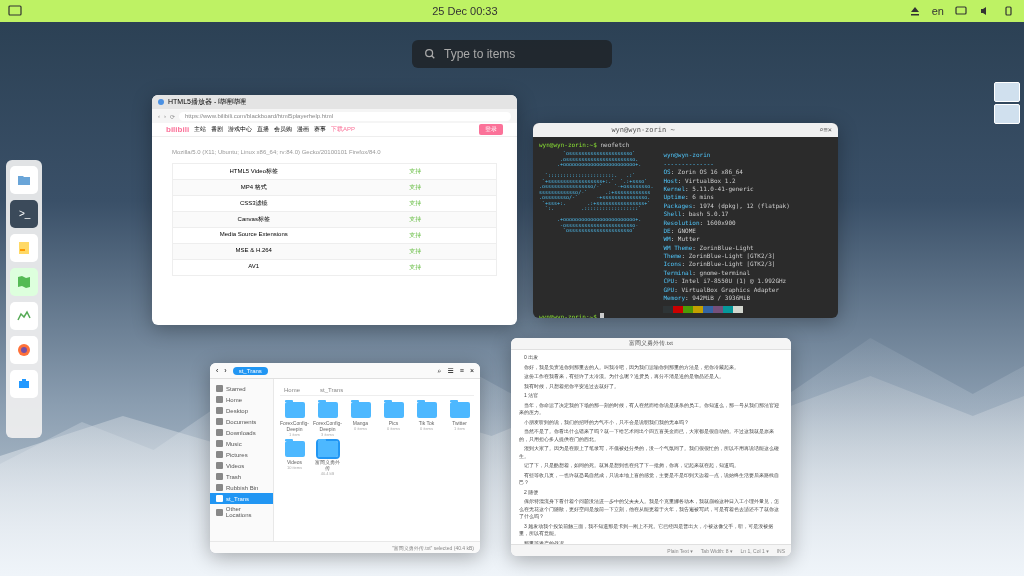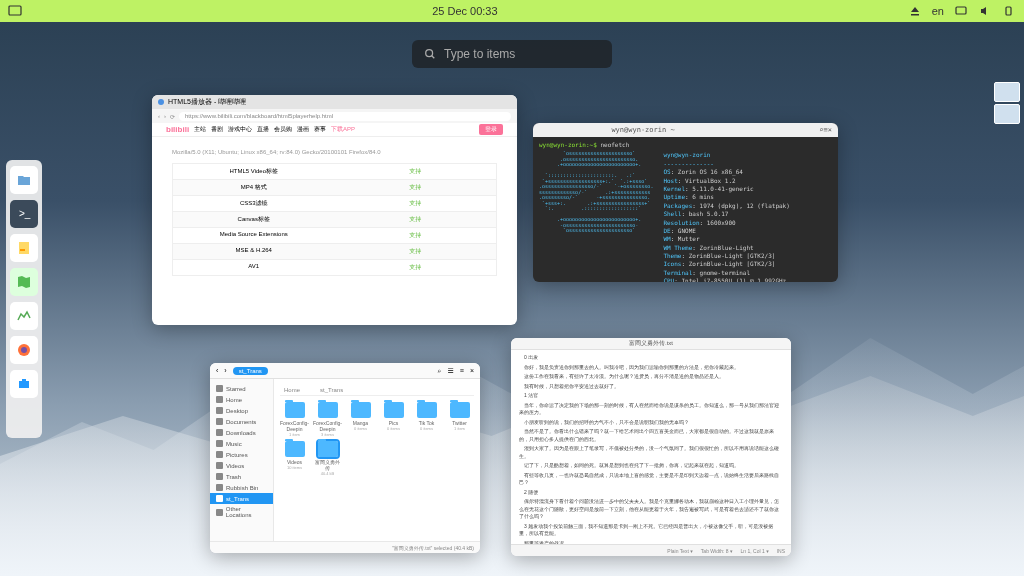--- a/index.html
+++ b/index.html
@@ -29,21 +29,21 @@
 .br-content h1 { font-size:12px; font-weight:500; margin-bottom:8px; }
 .br-content h2 { font-size:8px; font-weight:500; margin-bottom:4px; color:#222; }
 .br-content .desc { font-size:6px; color:#999; margin-bottom:8px; }
 .br-table { border:1px solid #eee; font-size:6px; }
 .br-table .row { display:flex; border-bottom:1px solid #eee; }
 .br-table .row:last-child { border:0; }
 .br-table .cell { padding:3px 8px; flex:1; text-align:center; }
 .br-table .row:nth-child(even) { background:#fafafa; }
 .br-table .support { color:#6abf47; }
 
-.w-term { left:533px; top:123px; width:305px; height:159px; background:#2b2b2b; font-size:6px; font-family:monospace; color:#ccc; }
+.w-term { left:533px; top:123px; width:305px; height:195px; background:#2b2b2b; font-size:6px; font-family:monospace; color:#ccc; }
 .tm-bar { height:14px; background:#f0f0f0; display:flex; align-items:center; padding:0 6px; color:#555; font-size:7px; }
 .tm-bar .title { margin:0 auto; }
 .tm-body { padding:4px 6px; line-height:1.4; }
 .tm-prompt { color:#8ae234; }
 .tm-ascii { display:flex; gap:10px; margin-top:2px; }
 .tm-art { color:#4fc3f7; font-size:5px; line-height:1.1; white-space:pre; }
 .tm-info .k { color:#4fc3f7; }
 .tm-colors { margin-top:4px; display:flex; }
 .tm-colors span { width:10px; height:7px; }
 

